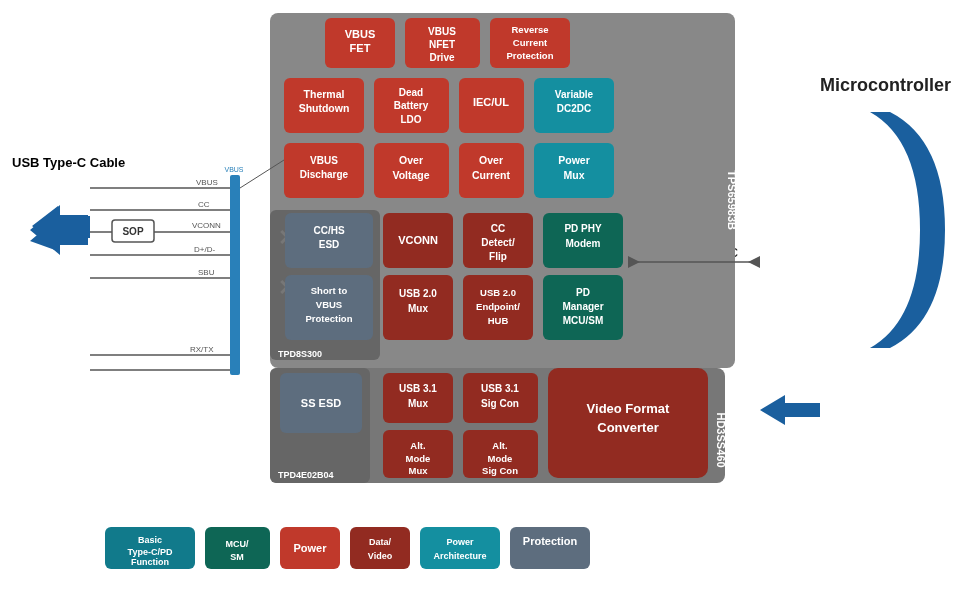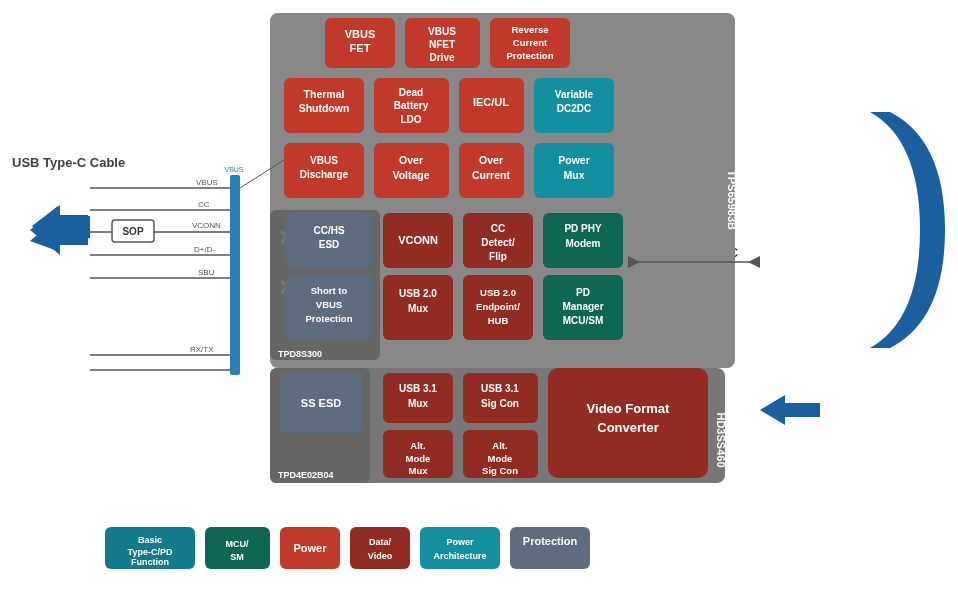--- a/index.html
+++ b/index.html
@@ -18,21 +18,21 @@
       width: 958px;
       height: 593px;
     }
 
     
     .usb-label {
       position: absolute;
       top: 155px; left: 12px;
       font-size: 13px;
       font-weight: bold;
-      color: #404040;
+      color: #000000;
       text-align: center;
       line-height: 1.3;
     }
 
     .mcu-label {
       position: absolute;
       top: 75px; left: 820px;
       font-size: 18px;
       font-weight: bold;
       color: #222;
@@ -47,20 +47,23 @@
   </style>
 </head>
 <body>
 
 <div class="diagram-container">
 
   <div class="usb-label">
     <span>USB Type-C Cable</span>
   </div>
 
+  <div class="mcu-label">
+    <span>Microcontroller</span>
+  </div>
 
   <div class="i2c-label">
     <span>I2C</span>
   </div>
 
   <svg width="958" height="593" style="position:absolute;top:0;left:0;">
 
     <polygon points="32,226 58,206 58,216 90,216 90,236 58,236 58,246" fill="#1a5f9e"></polygon>
     <polygon points="90,221 58,201 58,211 32,211" fill="#1a5f9e" opacity="0"></polygon>
 

